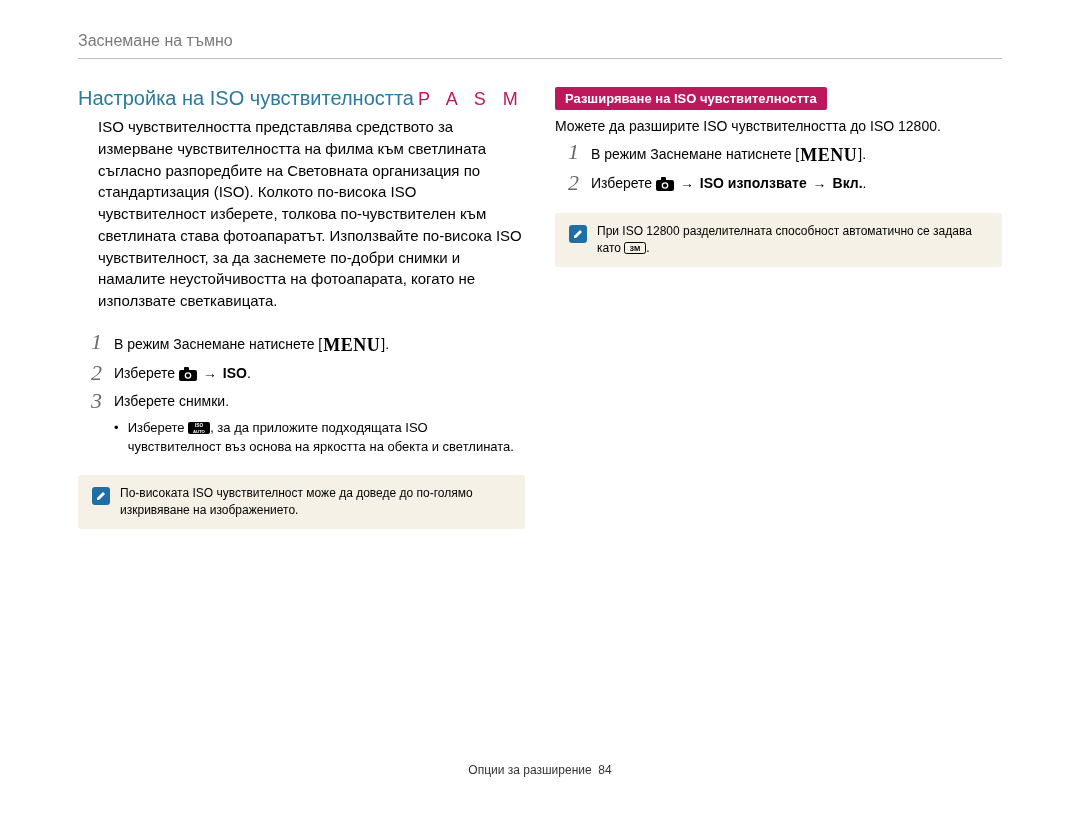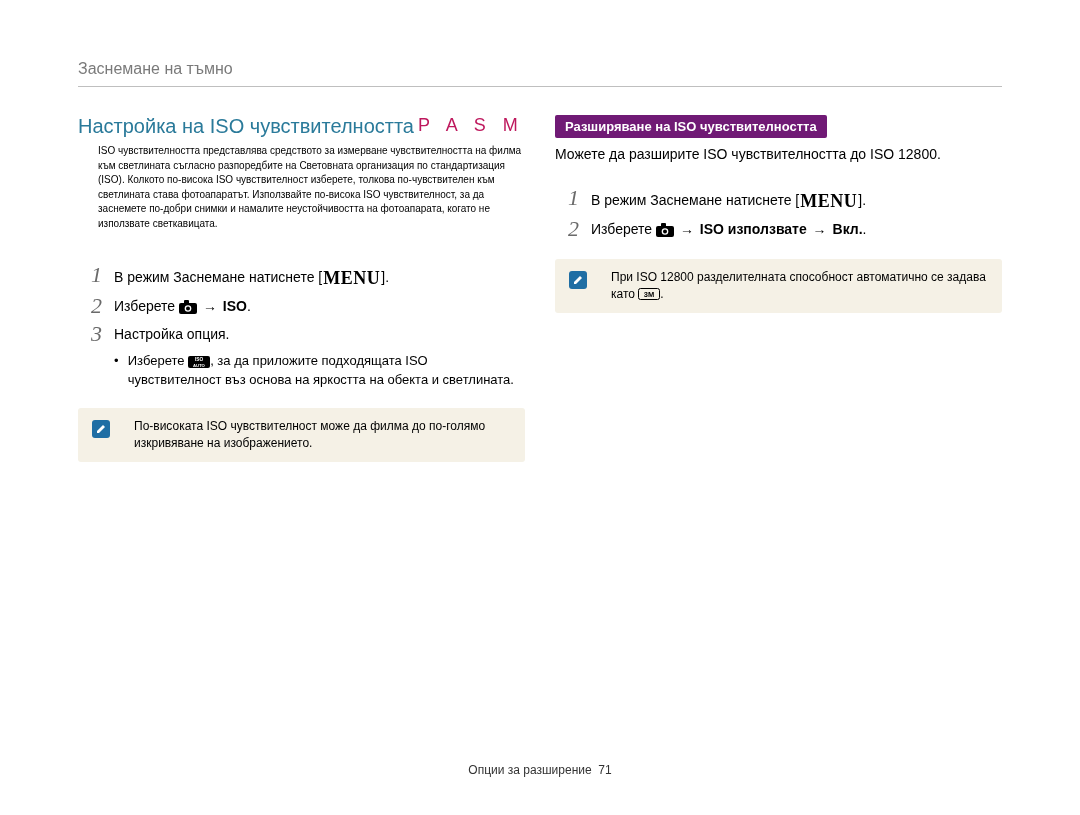--- a/index.html
+++ b/index.html
@@ -8,21 +8,21 @@
     background: #fff;
     font-family: Arial, Helvetica, sans-serif;
     color: #000;
     width: 1080px;
     height: 815px;
     box-sizing: border-box;
   }
   .page {
     width: 1080px;
     height: 815px;
-    padding: 60px 78px 40px 78px;
+    padding: 32px 78px 40px 78px;
     box-sizing: border-box;
     position: relative;
   }
   .header-title {
     color: #7a7a7a;
     font-size: 16px;
   }
   .header-rule {
     border: none;
     border-top: 1px solid #bfbfbf;
@@ -30,38 +30,38 @@
   }
   .columns {
     display: flex;
     gap: 30px;
   }
   .col {
     flex: 1 1 50%;
   }
   .section-title-row {
     display: flex;
-    align-items: flex-start;
+    align-items: flex-end;
     gap: 4px;
     margin-bottom: 6px;
   }
   .section-title {
     color: #2a7a9a;
     font-size: 20px;
   }
   .mode-letters {
     color: #be185d;
     font-size: 18px;
     letter-spacing: 6px;
     font-weight: 500;
   }
   .body-text {
-    font-size: 10px;
+    font-size: 15px;
     line-height: 1.45;
-    margin: 0 0 32px 20px;
+    margin: 0 0 18px 20px;
   }
   .step-row {
     display: flex;
     gap: 12px;
     font-size: 14px;
     margin: 4px 0;
   }
   .step-num {
     font-style: italic;
     font-family: "Times New Roman", Georgia, serif;
@@ -83,21 +83,21 @@
     margin-top: 6px;
     line-height: 1.45;
   }
   .bullet-dot {
     width: 10px;
   }
   .note-box {
     background: #f5f1e6;
     border-radius: 3px;
     display: flex;
-    gap: 24px;
+    gap: 10px;
     padding: 10px 14px;
     margin-top: 18px;
     font-size: 12px;
     line-height: 1.4;
     align-items: flex-start;
   }
   .note-icon {
     width: 18px;
     height: 18px;
     border-radius: 3px;
@@ -105,30 +105,30 @@
     color: #fff;
     display: flex;
     align-items: center;
     justify-content: center;
     flex: 0 0 18px;
     margin-top: 2px;
   }
   .note-icon svg { display:block; }
   .badge {
     display: inline-block;
-    background: #701a75;
+    background: #be185d;
     color: #fff;
     font-size: 13px;
     font-weight: bold;
     padding: 4px 10px;
     border-radius: 2px;
   }
   .right-intro {
     font-size: 14px;
-    margin: 8px 0 24px 0;
+    margin: 8px 0 6px 0;
   }
   .inline-icon, .menu-icon, .cam-icon, .iso-auto-icon, .res-icon {
     display: inline-block;
     vertical-align: middle;
   }
   .menu-icon {
     font-family: "Times New Roman", Georgia, serif;
     font-weight: bold;
     font-size: 18px;
     border: 1px solid transparent;
@@ -179,41 +179,41 @@
                 <rect x="0" y="3" width="18" height="11" rx="2" fill="#000"></rect>
                 <rect x="5" y="0" width="5" height="4" rx="1" fill="#000"></rect>
                 <circle cx="9" cy="8.5" r="3.3" fill="#fff"></circle>
                 <circle cx="9" cy="8.5" r="2" fill="#000"></circle>
               </svg></span><span class="arrow"> → </span><span class="bold">ISO</span><span>.</span>
         </div>
       </div>
 
       <div class="step-row">
         <div class="step-num">3</div>
-        <div class="step-text">Настройка опция.</div>
+        <div class="step-text">Изберете снимки.</div>
       </div>
 
       <div class="bullet-row">
         <div class="bullet-dot">•</div>
         <div>
           <span>Изберете </span><span class="iso-auto-icon"><svg width="22" height="12" viewBox="0 0 22 12">
                 <rect x="0" y="0" width="22" height="12" rx="2" fill="#000"></rect>
                 <text x="11" y="5.2" fill="#fff" font-size="4.8" font-family="Arial" font-weight="bold" text-anchor="middle">ISO</text>
                 <text x="11" y="10.6" fill="#fff" font-size="4.2" font-family="Arial" font-weight="bold" text-anchor="middle">AUTO</text>
               </svg></span><span>, за да приложите подходящата ISO чувствителност въз основа на яркостта на обекта и светлината.</span>
         </div>
       </div>
 
       <div class="note-box">
         <div class="note-icon">
           <svg width="12" height="12" viewBox="0 0 12 12">
               <path d="M2 10 L2 8 L8 2 L10 4 L4 10 Z" fill="#fff"></path>
             </svg>
         </div>
-        <div>По-високата ISO чувствителност може да филма до по-голямо изкривяване на изображението.</div>
+        <div>По-високата ISO чувствителност може да доведе до по-голямо изкривяване на изображението.</div>
       </div>
     </div>
 
     <div class="col">
       <div><span class="badge">Разширяване на ISO чувствителността</span></div>
       <p class="right-intro">Можете да разширите ISO чувствителността до ISO 12800.</p>
 
       <div class="step-row">
         <div class="step-num">1</div>
         <div class="step-text">
@@ -244,16 +244,16 @@
                 <rect x="0.5" y="0.5" width="21" height="11" rx="2" fill="none" stroke="#000" stroke-width="1"></rect>
                 <text x="11" y="8.8" fill="#000" font-size="7.5" font-family="Arial" font-weight="bold" text-anchor="middle">3M</text>
               </svg></span><span>.</span>
         </div>
       </div>
     </div>
 
   </div>
 
   <div class="footer">
-    <span>Опции за разширение</span>&nbsp;&nbsp;<span>71</span>
+    <span>Опции за разширение</span>&nbsp;&nbsp;<span>84</span>
   </div>
 
 </div>
 
 </body></html>

